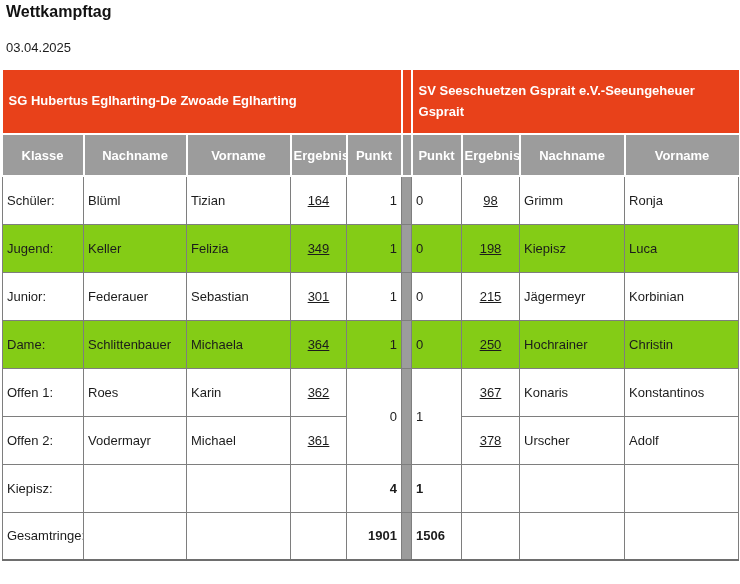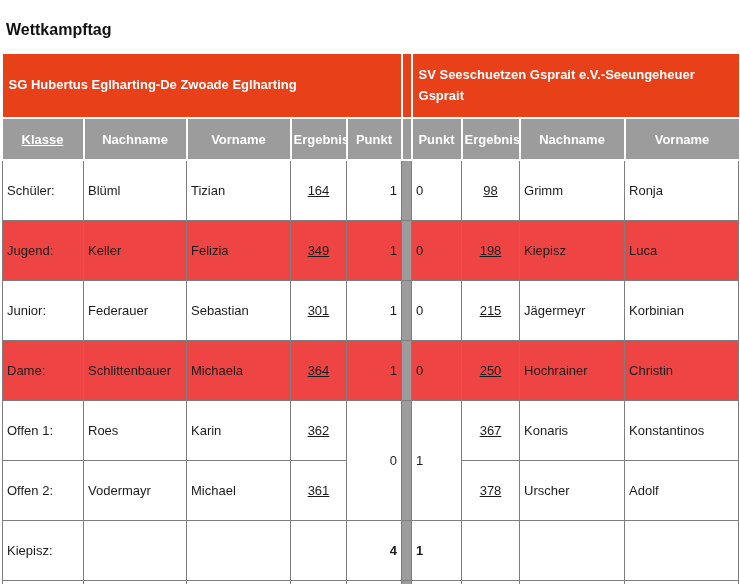--- a/index.html
+++ b/index.html
@@ -6,21 +6,21 @@
   html, body {
     margin: 0;
     padding: 0;
     background: #ffffff;
     font-family: "Liberation Sans", sans-serif;
     color: #1c1c1c;
   }
   .page {
     width: 740px;
     height: 584px;
-    padding: 21px 2px 0 2px;
+    padding: 3px 2px 0 2px;
     background: #ffffff;
   }
   .page-title {
     font-size: 16px;
     font-weight: bold;
     margin: 0 0 0 4px;
     color: #111111;
   }
   .comp-date {
     font-size: 13px;
@@ -53,53 +53,54 @@
   
   tr.colhead { height: 42px; }
   tr.colhead td {
     background: #9c9c9c;
     color: #ffffff;
     font-weight: bold;
     text-align: center;
     border: 2px solid #ffffff;
     padding: 0 2px;
   }
-  tr.colhead td.edge-l { border-left: none; text-decoration: underline; }
+  tr.colhead td.edge-l { border-left: none; }
   tr.colhead td.edge-r { border-right: none; }
   
   td.sep {
     background: #9c9c9c;
     border-top: none;
     border-bottom: none;
     border-left: 1px solid #7e7e7e;
     border-right: 1px solid #7e7e7e;
     padding: 0;
   }
   
-  tr.data { height: 60px; }
+  tr.data { height: 48px; }
   tr.data td {
     background: #ffffff;
     border: 1px solid #7e7e7e;
     padding: 2px 4px;
   }
-  tr.data.alt td { background: #ef4444; }
+  tr.data.alt td { background: #84cc16; }
   tr.data.alt td.sep, tr.data td.sep { background: #9c9c9c; }
   td.c-left   { text-align: left; }
   td.c-center { text-align: center; text-decoration: underline; }
   td.c-right  { text-align: right; padding-right: 3px; }
   td.c-pleft  { text-align: left; padding-left: 3px; }
   td.bold { font-weight: bold; }
   tr.lastrow td { border-bottom: 2px solid #6e6e6e; }
   tr.lastrow td.sep { border-bottom: 2px solid #6e6e6e; }
 </style>
 </head>
 <body>
 
 <div class="page">
   <h1 class="page-title">Wettkampftag</h1>
+  <div class="comp-date">03.04.2025</div>
 
   <table class="results">
     <colgroup>
       <col style="width:81px">
         <col style="width:103px">
         <col style="width:104px">
         <col style="width:56px">
         <col style="width:55px">
       <col style="width:10px">
       <col style="width:50px">

